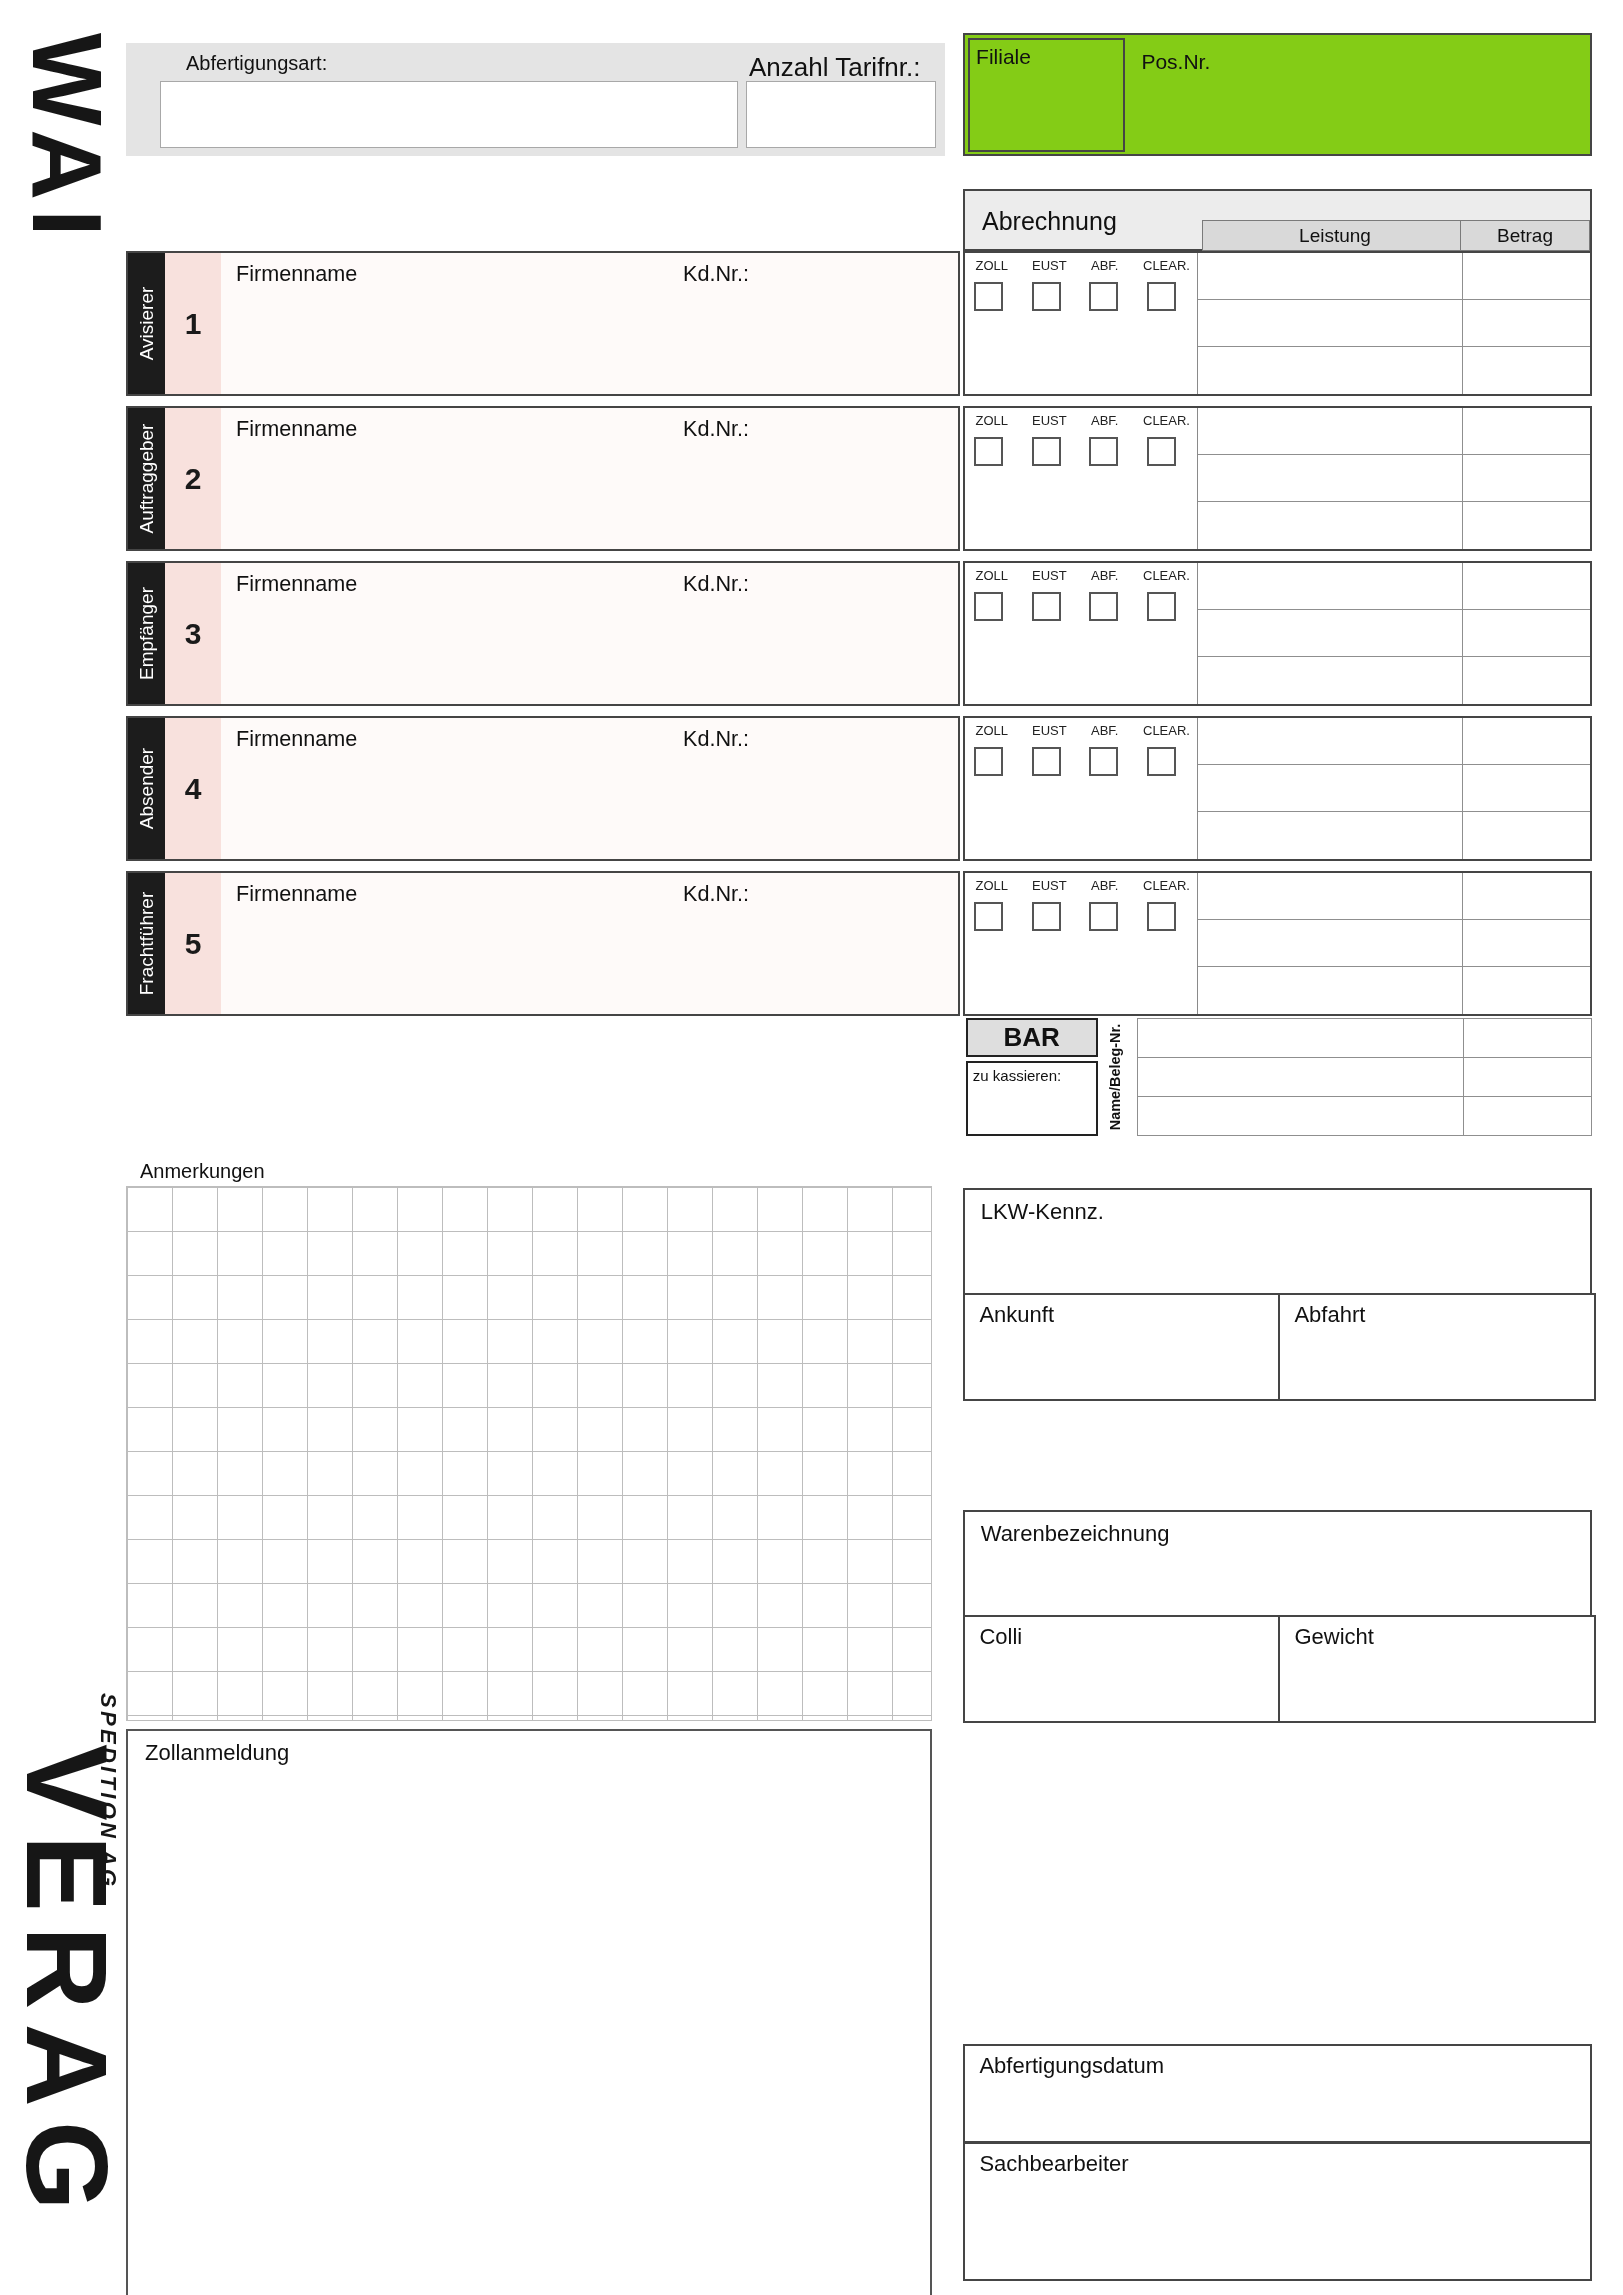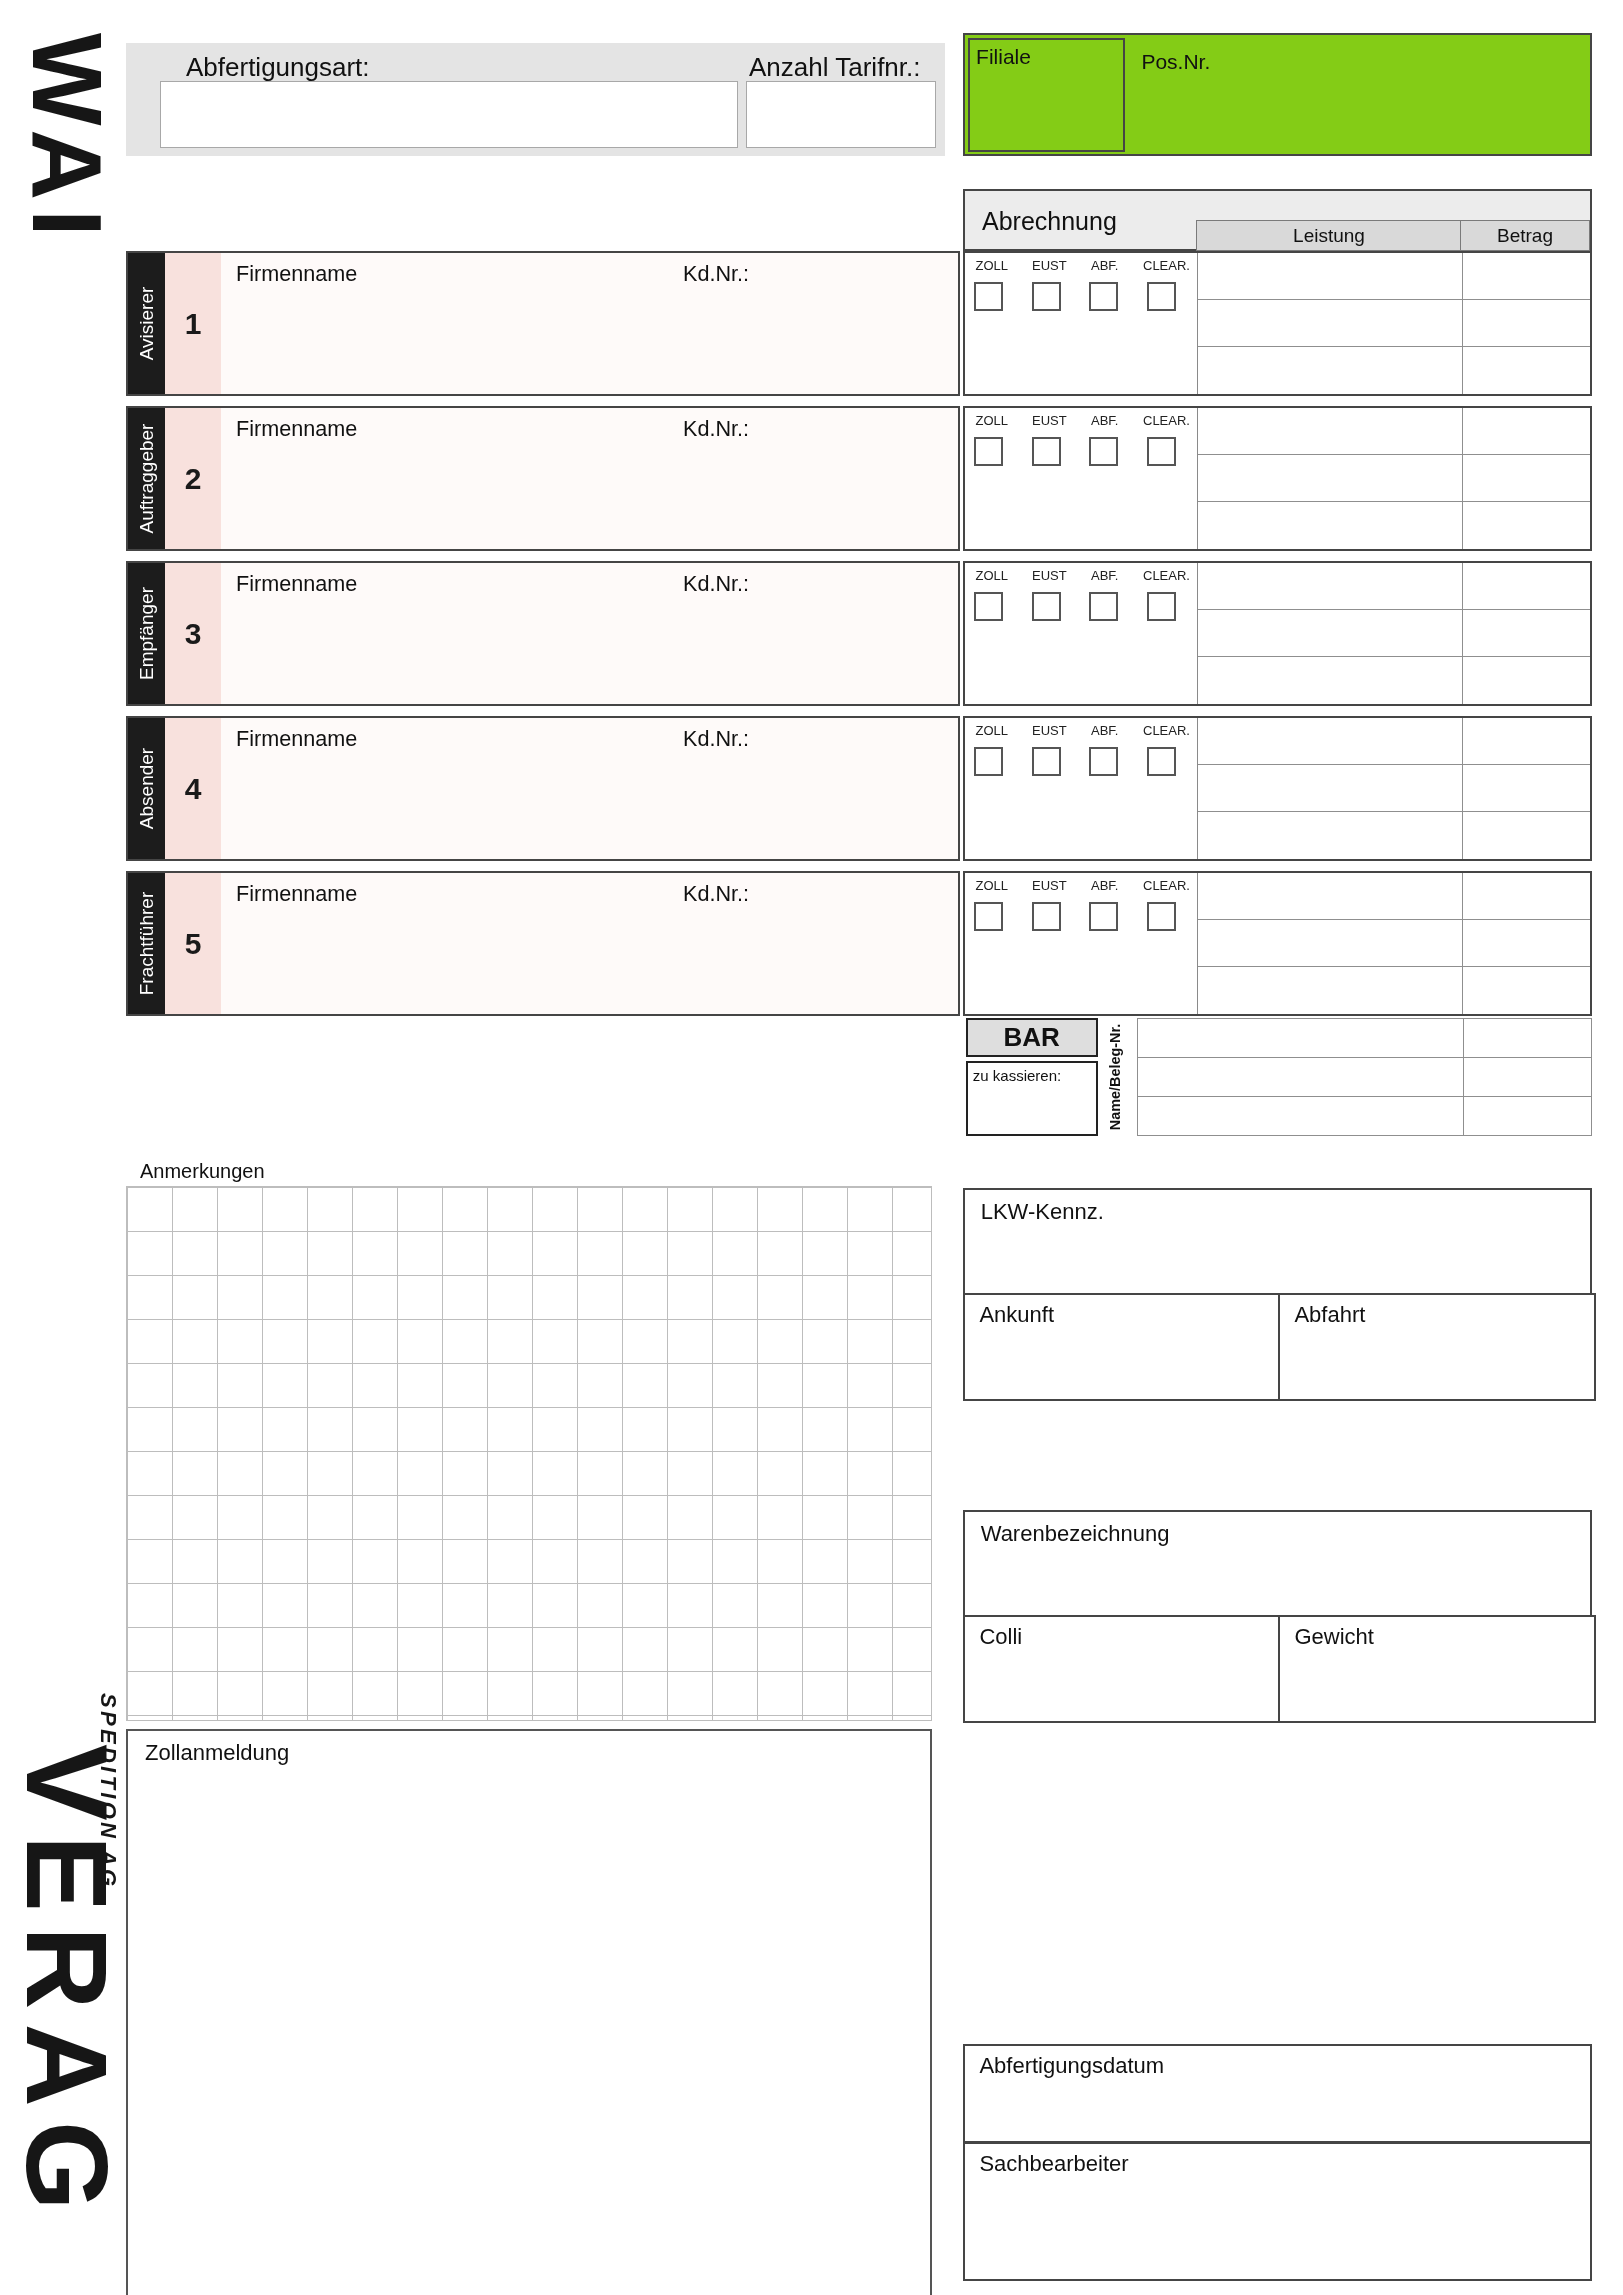--- a/index.html
+++ b/index.html
@@ -13,40 +13,40 @@
   .vtext-cw  { position: absolute; transform-origin: 0 0; transform: rotate(90deg);  white-space: nowrap; }
   .vtext-ccw { position: absolute; transform-origin: 0 0; transform: rotate(-90deg); white-space: nowrap; }
 
   
   .wai-logo { left: 23.6px; top: 33px; width: 86px; height: 249px; }
   .wai-text { left: 86px; top: 0; width: 236px; height: 86px; line-height: 86px;
               font-size: 98px; font-weight: bold; letter-spacing: 9.2px; color: #161616; }
 
   
   .topbox { left: 126px; top: 43px; width: 819px; height: 113px; background: #e4e4e4; }
-  .abfart-lbl { left: 60px; top: 9.2px; font-size: 26px; }
+  .abfart-lbl { left: 60px; top: 9.2px; font-size: 20px; }
   .abfart-input { position: absolute; left: 34px; top: 38px; width: 578px; height: 67px;
                   background: #fff; border: 1.3px solid #a8a8a8; }
   .tarif-lbl { left: 623px; top: 9.2px; font-size: 26px; }
   .tarif-input { position: absolute; left: 620px; top: 38px; width: 190px; height: 67px;
                  background: #fff; border: 1.3px solid #a8a8a8; }
 
   
   .filiale-outer { left: 963px; top: 33px; width: 629px; height: 123px; border: 2px solid #454545; background: #84cc16; }
   .filiale-box { position: absolute; left: 2.6px; top: 2.6px; width: 157px; height: 114px; border: 2px solid #454545; }
   .filiale-box .lbl { left: 6.5px; top: 5.2px; font-size: 21px; }
   .posnr-area { position: absolute; left: 162px; top: 0; right: 0; bottom: 0; }
   .posnr-area .lbl { left: 14.4px; top: 7.9px; font-size: 21px; margin-top: 7px; }
 
   
   .abrechnung { left: 963px; top: 189px; width: 629px; height: 62px; background: #ececec; border: 2px solid #454545; }
   .abrechnung-title { position: absolute; left: 17px; top: 15.7px; font-size: 25px; }
   .col-head { position: absolute; top: 29px; height: 31px; line-height: 29px; text-align: center;
               font-size: 19px; background: #d9d9d9; border: 1.3px solid #7a7a7a; }
-  .leistung-head { left: 231px; width: 266px; }
+  .leistung-head { left: 237px; width: 266px; }
   .betrag-head { left: 495px; width: 130px; }
 
   
   .party-row { left: 126px; width: 1466px; height: 145px; }
   .row-main { position: absolute; left: 0; top: 0; width: 834px; height: 145px;
               border: 2px solid #454545; background: #fefaf9; }
   .role-bar { position: absolute; left: 0; top: 0; width: 37px; height: 141px; background: #1c1c1c; }
   .role-text { left: 0; top: 141px; width: 141px; height: 37px; line-height: 37px; text-align: center;
                font-size: 19px; color: #fff; }
   .num-cell { position: absolute; left: 37px; top: 0; width: 56px; height: 141px; background: #f8e1dd;

